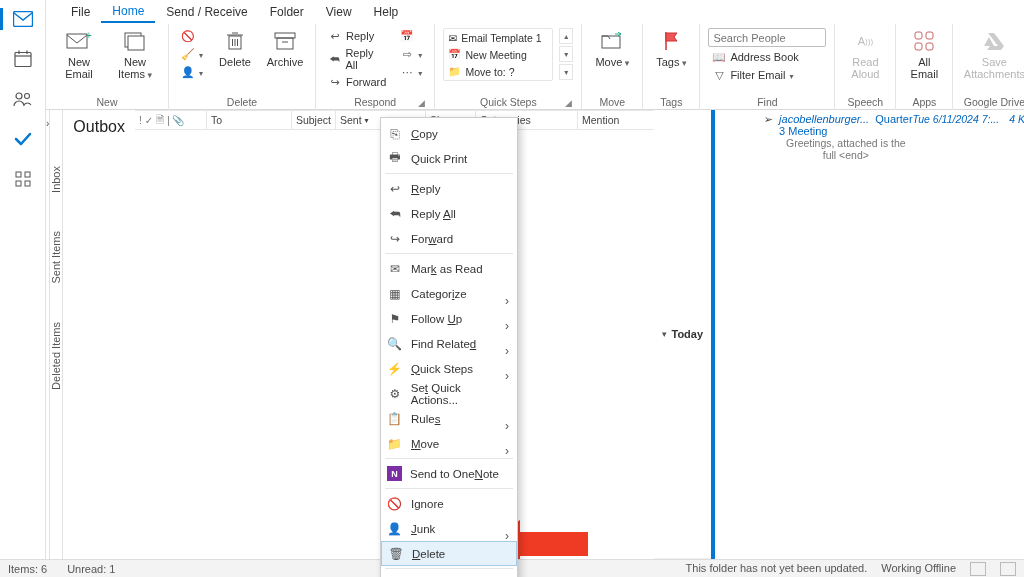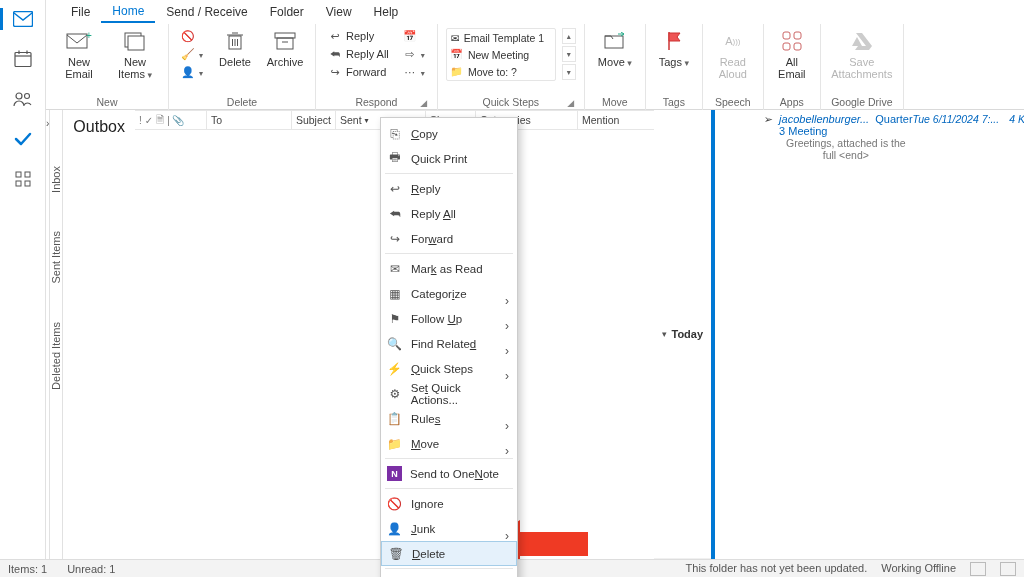--- a/index.html
+++ b/index.html
@@ -294,20 +294,37 @@
               <line x1="3" y1="1" x2="3" y2="19" stroke="#c33" stroke-width="1.5"></line>
               <path d="M3 2 L14 2 L11 6 L14 10 L3 10 Z" fill="#e55" stroke="#c33"></path>
             </svg>
           </div>
         <span class="drop">Tags</span>
       </div>
     </div>
     <div class="label">Tags</div>
   </div>
 
+  <div class="rgroup">
+    <div class="rbody">
+      <div class="stack">
+        <input class="searchbox" placeholder="Search People" style="">
+        <div class="mini">
+            <span class="ico">📖</span>
+            <span>Address Book</span>
+          </div>
+        <div class="mini">
+            <span class="ico">▽</span>
+            <span>Filter Email</span>
+            <span class="dropcaret"></span>
+          </div>
+      </div>
+    </div>
+    <div class="label">Find</div>
+  </div>
 
   <div class="rgroup">
     <div class="rbody">
       <div class="big-btn dim" style="width:44px">
         <div class="ico" style="color:#bbb">A<sup style="font-size:8px">)))</sup></div>
         <span style="white-space:pre-line">Read
 Aloud</span>
       </div>
     </div>
     <div class="label">Speech</div>
@@ -478,21 +495,21 @@
     </div>
 </div>
 
 <div class="big-arrow">
   <svg viewBox="0 0 110 56">
       <polygon points="0,28 40,4 40,16 108,16 108,40 40,40 40,52" fill="#ef3a24"></polygon>
     </svg>
 </div>
 
 <div class="status-bar">
-  <span>Items: 1</span>
+  <span>Items: 6</span>
   <span style="width:20px"></span>
   <span>Unread: 1</span>
   <div class="sb-right">
     <span>This folder has not yet been updated.</span>
     <span>Working Offline</span>
     <div class="sb-btn"></div>
     <div class="sb-btn"></div>
   </div>
 </div>
 

